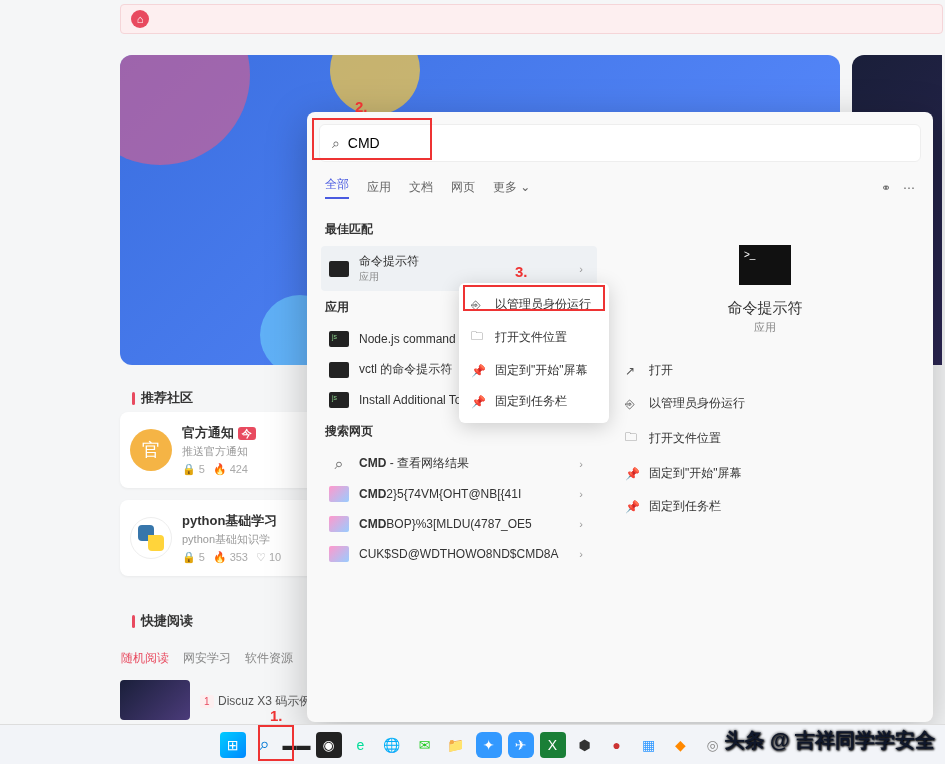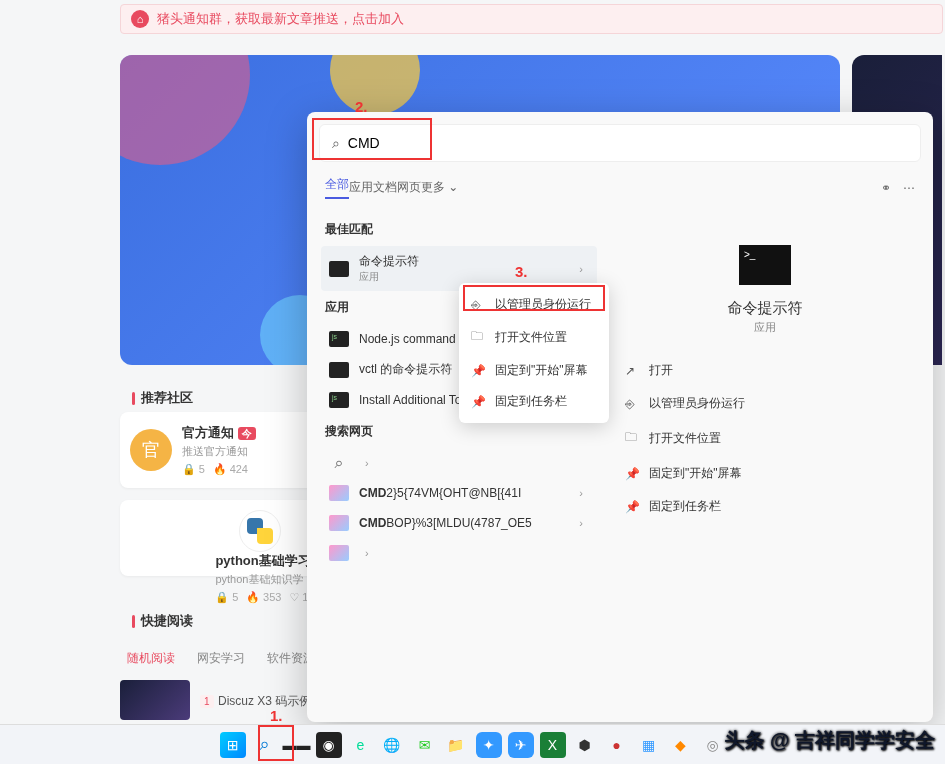--- a/index.html
+++ b/index.html
@@ -16,44 +16,44 @@
 .hero .bubble1 { position:absolute; width:80px; height:80px; background:rgba(120,230,255,.5); border-radius:50%; left:140px; top:240px; }
 .hero .dots { position:absolute; right:40px; top:130px; color:#fff; letter-spacing:4px; opacity:.4; font-size:8px; }
 .hero-side { position:absolute; top:55px; left:852px; width:90px; height:310px; background:linear-gradient(135deg,#1a1f3a,#2b2653); border-radius:12px 0 0 12px; }
 
 
 .section-title { font-size: 13px; font-weight: bold; color: #333; display: flex; align-items: center; padding-left: 12px; }
 .section-title::before { content:''; width:3px; height:13px; background:#e84a5f; margin-right:6px; border-radius:2px; }
 .recommend { position:absolute; top:389px; left:120px; }
 .community-card { position:absolute; left:120px; width:290px; height:76px; background:#fff; border-radius:8px; display:flex; align-items:center; padding:10px; box-shadow:0 1px 3px rgba(0,0,0,.05); }
 .comm1 { top:412px; }
-.comm2 { top:500px;flex-direction:column; }
+.comm2 { top:500px; }
 .avatar-circle { width:42px; height:42px; border-radius:50%; display:flex; align-items:center; justify-content:center; font-size:18px; color:#fff; margin-right:10px; flex-shrink:0; }
 .avatar-yellow { background:#f5b445; }
 .avatar-white { background:#fff; border:1px solid #eee; }
 .comm-title { font-size:13px; font-weight:bold; color:#333; }
 .comm-sub { font-size:11px; color:#999; margin-top:2px; }
 .comm-stats { font-size:11px; color:#aaa; margin-top:4px; display:flex; gap:8px; }
 .badge-new { background:#e84a5f; color:#fff; font-size:10px; padding:1px 4px; border-radius:3px; }
 
 .quickread { position:absolute; top:612px; left:120px; }
-.tabs-row { position:absolute; top:650px; left:127px; font-size:12px; display:flex; gap:22px; }
+.tabs-row { position:absolute; top:650px; left:121px; font-size:12px; display:flex; gap:14px; }
 .tabs-row .active { color:#e84a5f; }
 .tabs-row span { color:#888; }
 .read-row { position:absolute; top:680px; left:120px; display:flex; align-items:center; gap:10px; }
 .read-thumb { width:70px; height:40px; background:linear-gradient(135deg,#1a1f3a,#4b3b7a); border-radius:4px; }
 .read-num { background:#fdeff0; color:#e84a5f; font-size:10px; padding:1px 4px; border-radius:2px; }
 .read-text { font-size:12px; color:#555; }
 
 
 .search-panel { position:absolute; top:112px; left:307px; width:626px; height:610px; background:#f9f9f9; border-radius:8px; box-shadow:0 10px 40px rgba(0,0,0,.25); overflow:hidden; }
 .search-bar { margin:12px 12px 4px; background:#fff; border-radius:6px; height:38px; display:flex; align-items:center; padding:0 12px; border:1px solid #eee; }
 .search-icon-sm { color:#666; margin-right:8px; font-size:14px; }
 .search-input { border:none; outline:none; font-size:14px; flex:1; }
-.tabs { display:flex; padding:10px 18px 6px; font-size:12px; color:#666; align-items:center; }
+.tabs { display:flex; gap:18px; padding:10px 18px 6px; font-size:12px; color:#666; align-items:center; }
 .tabs .tab-active { color:#4a5be0; border-bottom:2px solid #4a5be0; padding-bottom:4px; }
 .tabs .spacer { flex:1; }
 .tabs .right-icons { display:flex; gap:12px; color:#666; }
 
 .panel-body { display:flex; height:540px; }
 .panel-left { width:290px; padding:8px 0 8px 14px; overflow:hidden; }
 .panel-right { flex:1; padding:20px; position:relative; }
 .group-header { font-size:12px; font-weight:bold; color:#333; padding:8px 4px; }
 .result-row { display:flex; align-items:center; padding:7px 8px; border-radius:4px; cursor:pointer; position:relative; }
 .result-row.selected { background:#eef1f4; }
@@ -93,21 +93,20 @@
 .watermark { position:absolute; bottom:10px; right:10px; font-size:20px; font-weight:bold; color:#0f172a; text-shadow:0 0 3px #000, 1px 1px 2px #000; z-index:200; }
 .python-logo { width:30px; height:30px; position:relative; }
 .python-logo::before { content:''; position:absolute; width:16px; height:16px; background:#3776ab; border-radius:4px 4px 0 4px; top:2px; left:2px; }
 .python-logo::after { content:''; position:absolute; width:16px; height:16px; background:#ffd43b; border-radius:0 4px 4px 4px; bottom:2px; right:2px; }
 </style>
 </head>
 <body>
 
 <div class="banner">
   <span class="banner-icon">⌂</span>
-  <span>猪头通知群，获取最新文章推送，点击加入</span>
 </div>
 
 <div class="hero">
   <div class="bubble1"></div>
   <div class="dots">• • • • •<br>• • • • •<br>• • • • •</div>
 </div>
 <div class="hero-side"></div>
 
 <div class="recommend section-title">推荐社区</div>
 
@@ -201,39 +200,45 @@
         <div class="row-icon node"></div>
         <div class="row-text">
             <div class="row-title">Install Additional Tools for Node.js</div>
           </div>
         <span class="row-chevron">›</span>
       </div>
 
       <div class="group-header">搜索网页</div>
       <div class="result-row">
         <div class="row-icon search-g">⌕</div>
+        <div class="row-text">
+            <div class="row-title"><b>CMD</b><span> - 查看网络结果</span></div>
+          </div>
         <span class="row-chevron">›</span>
       </div>
 
       <div class="result-row">
         <div class="row-icon photo"></div>
         <div class="row-text">
             <div class="row-title"><b>CMD</b><span>2}5{74VM{OHT@NB[{41I</span></div>
           </div>
         <span class="row-chevron">›</span>
       </div>
       <div class="result-row">
         <div class="row-icon photo"></div>
         <div class="row-text">
             <div class="row-title"><b>CMD</b><span>BOP}%3[MLDU(4787_OE5</span></div>
           </div>
         <span class="row-chevron">›</span>
       </div>
       <div class="result-row">
         <div class="row-icon photo"></div>
+        <div class="row-text">
+            <div class="row-title"><b></b><span>CUK$SD@WDTHOWO8ND$CMD8A</span></div>
+          </div>
         <span class="row-chevron">›</span>
       </div>
     </div>
 
     <div class="panel-right">
       <div class="detail-icon"></div>
       <div class="detail-title">命令提示符</div>
       <div class="detail-sub">应用</div>
       <div class="detail-actions">
         <div class="detail-act">

